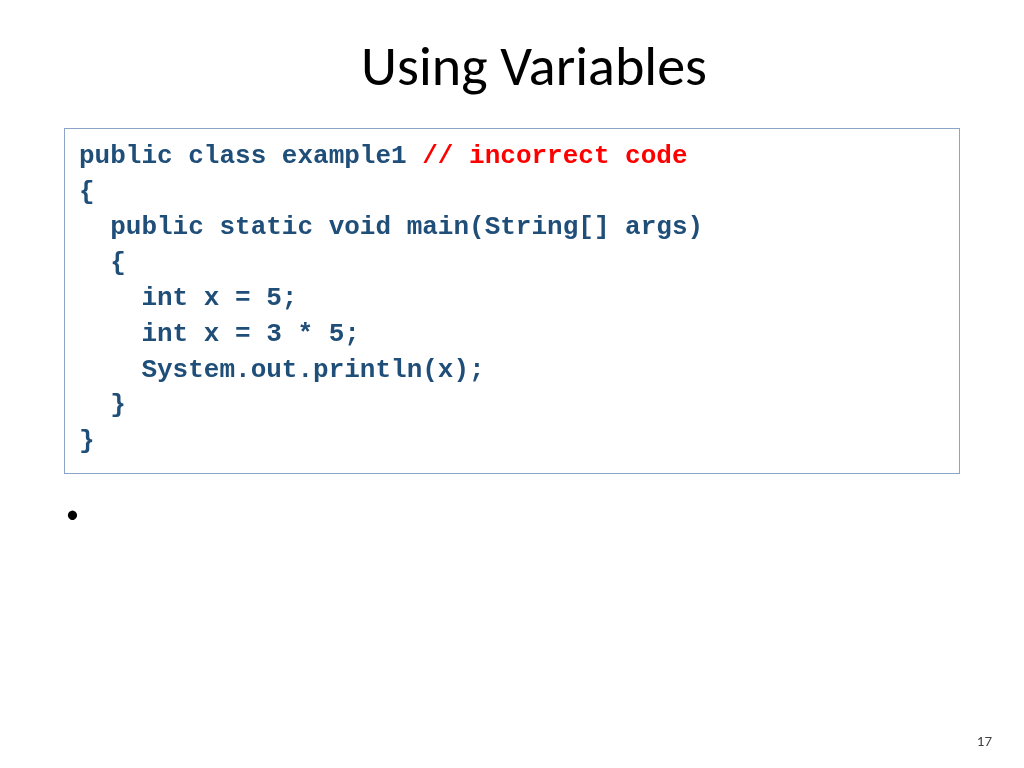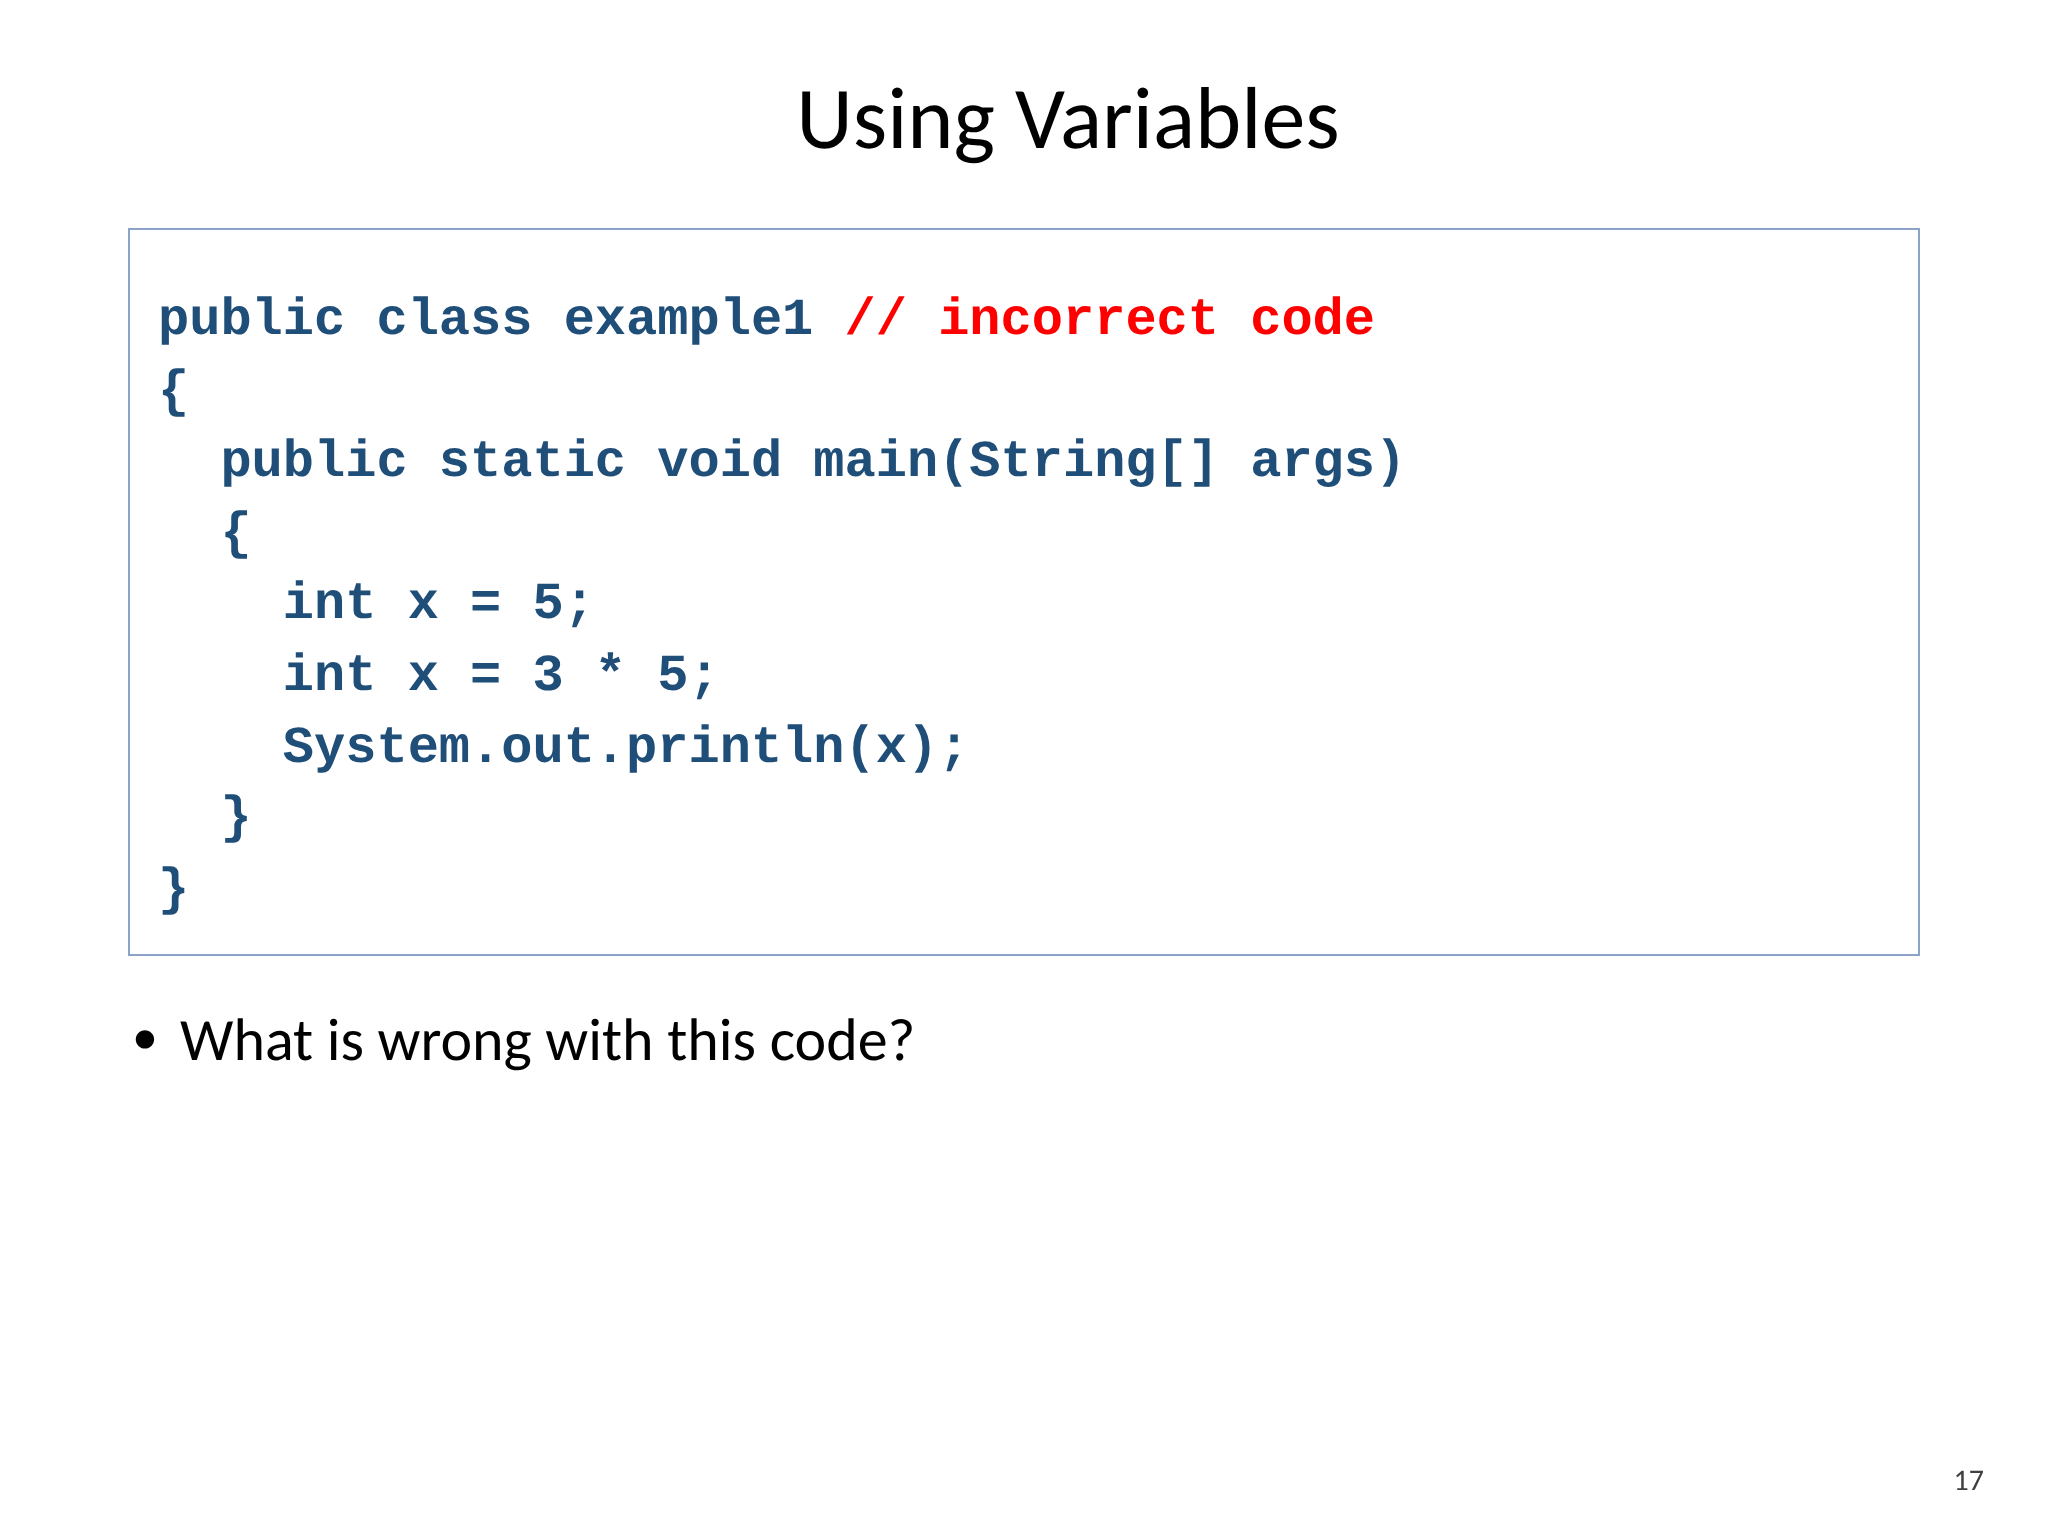--- a/index.html
+++ b/index.html
@@ -11,30 +11,30 @@
       width: 1024px;
       height: 768px;
       background: white;
       font-family: Calibri, Arial, sans-serif;
       color: #000;
       position: relative;
       overflow: hidden;
     }
     .slide-title {
       text-align: center;
-      font-size: 44px;
+      font-size: 56px;
       font-weight: 400;
       margin-top: 32px;
       margin-bottom: 28px;
       padding-left: 44px;
     }
     .code-box {
       margin: 0 64px 24px 64px;
       border: 1px solid #8ba3c7;
-      padding: 28px 14px 14px 14px;
+      padding: 10px 14px 14px 14px;
     }
     .code-box pre {
       font-family: "Courier New", Courier, monospace;
       font-size: 26px;
       font-weight: bold;
       line-height: 1.37;
       white-space: pre;
       color: #1f4e79;
     }
     .code-comment {
@@ -93,17 +93,16 @@
 <span>  {</span>
 <span>    int x = 5;</span>
 <span>    int x = 3 * 5;</span>
 <span>    System.out.println(x);</span>
 <span>  }</span>
 <span>}</span></pre>
 </div>
 
 <ul class="bullet-list">
   <li>
-    <span>What is wrong with this code?</span>
   </li>
 </ul>
 
 <div class="page-number">17</div>
 
 </body></html>

